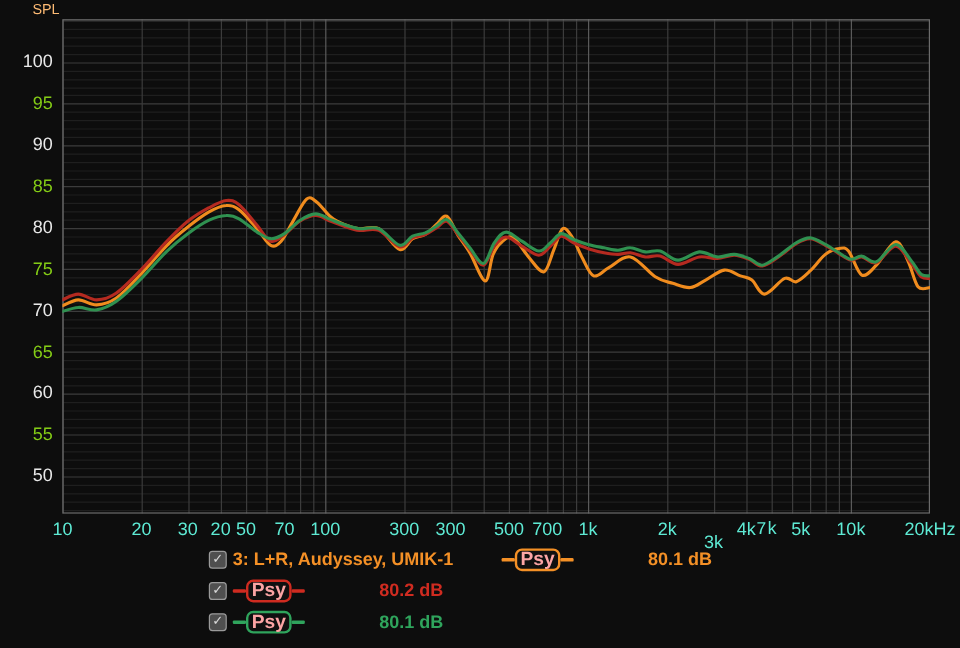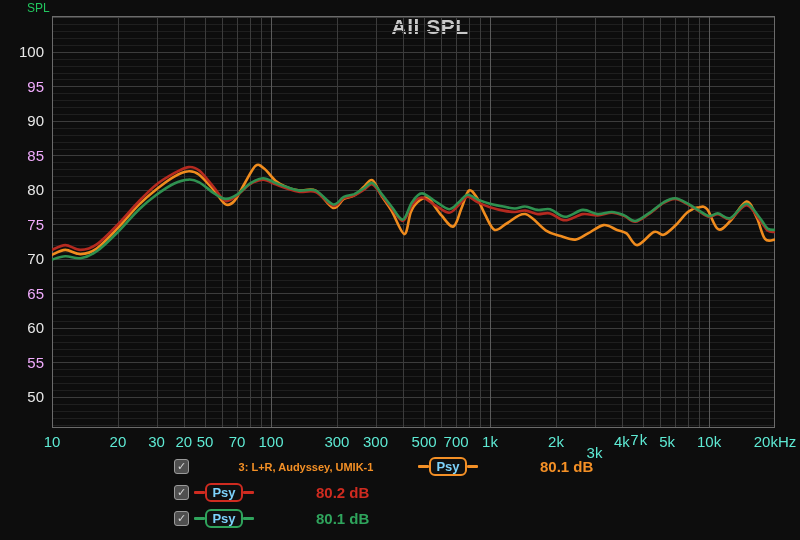--- a/index.html
+++ b/index.html
@@ -1,44 +1,43 @@
 <!DOCTYPE html>
 <html><head>
 <meta charset="utf-8">
 <style>
   html,body{margin:0;padding:0;background:#0d0d0d;}
   .stage{position:relative;width:800px;height:540px;background:#0d0d0d;overflow:hidden;
          font-family:"Liberation Sans",sans-serif;}
-  .corner-label{position:absolute;left:27px;top:1px;font-size:12px;color:#22c55e;}
+  .corner-label{position:absolute;left:27px;top:1px;font-size:12px;color:#fdba74;}
   .chart-title{position:absolute;left:60px;top:15px;width:740px;text-align:center;
                font-size:21px;font-weight:bold;color:#c9c9c9;letter-spacing:.5px;}
   svg{position:absolute;left:0;top:0;}
   .ytick{position:absolute;left:0;width:44px;text-align:right;font-size:15px;line-height:17px;}
   .ytick.bright{color:#e8e8e8;}
-  .ytick.dim{color:#f0abfc;}
+  .ytick.dim{color:#84cc16;}
   .xtick{position:absolute;width:64px;text-align:center;font-size:15px;color:#5eead4;}
   .legend{position:absolute;left:174px;top:457px;}
   .legend-row{display:flex;align-items:center;height:19px;margin-bottom:7px;}
   .cb{width:13px;height:13px;background:#4f4f4f;border:1px solid #9a9a9a;border-radius:3px;
       margin-right:5px;display:flex;align-items:center;justify-content:center;cursor:default;}
   .cb .check{color:#d8d8d8;font-size:11px;line-height:11px;}
-  .lbl{width:224px;font-size:11px;font-weight:bold;white-space:nowrap;text-align:center;}
+  .lbl{width:224px;font-size:15px;font-weight:bold;white-space:nowrap;}
   .psy{display:flex;align-items:center;width:60px;}
   .pline{width:11px;height:3px;border-radius:1px;}
   .pbtn{width:38px;height:19px;border-radius:6px;border:2px solid;background:#101010;
-        color:#7dd3fc;font-size:13px;font-weight:bold;padding:0;line-height:14px;
+        color:#fca5a5;font-size:16px;font-weight:bold;padding:0;line-height:14px;
         font-family:"Liberation Sans",sans-serif;box-sizing:border-box;}
   .val{margin-left:62px;width:80px;font-size:15px;font-weight:bold;white-space:nowrap;}
 </style>
 </head>
 <body>
 
 <div class="stage">
   <div class="corner-label">SPL</div>
-  <div class="chart-title">All SPL</div>
 
   <svg id="chart-svg" width="800" height="540">
       <line x1="52" y1="425.5" x2="775" y2="425.5" stroke="#1f1f1f" stroke-width="1"></line>
       <line x1="52" y1="418.5" x2="775" y2="418.5" stroke="#1f1f1f" stroke-width="1"></line>
       <line x1="52" y1="411.5" x2="775" y2="411.5" stroke="#1f1f1f" stroke-width="1"></line>
       <line x1="52" y1="404.5" x2="775" y2="404.5" stroke="#1f1f1f" stroke-width="1"></line>
       <line x1="52" y1="397.5" x2="775" y2="397.5" stroke="#3c3c3c" stroke-width="1"></line>
       <line x1="52" y1="390.5" x2="775" y2="390.5" stroke="#1f1f1f" stroke-width="1"></line>
       <line x1="52" y1="383.5" x2="775" y2="383.5" stroke="#1f1f1f" stroke-width="1"></line>
       <line x1="52" y1="376.5" x2="775" y2="376.5" stroke="#1f1f1f" stroke-width="1"></line>

